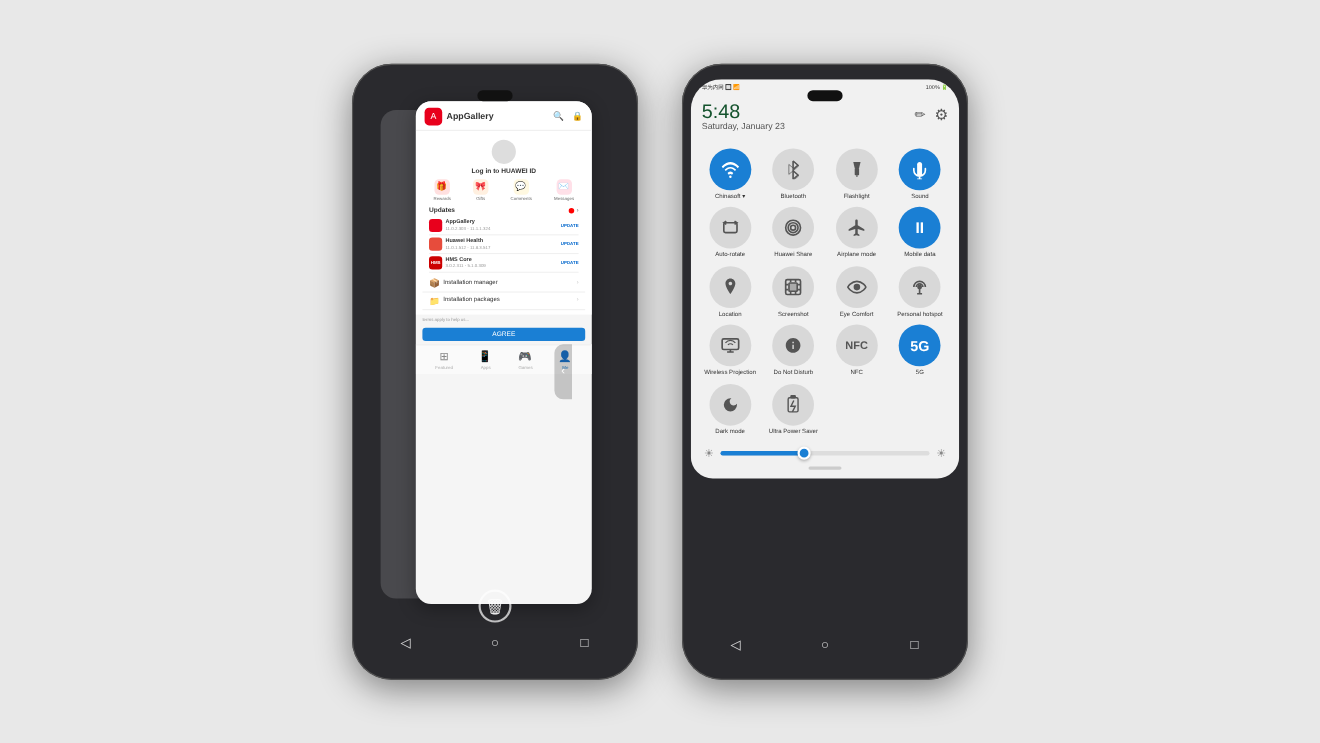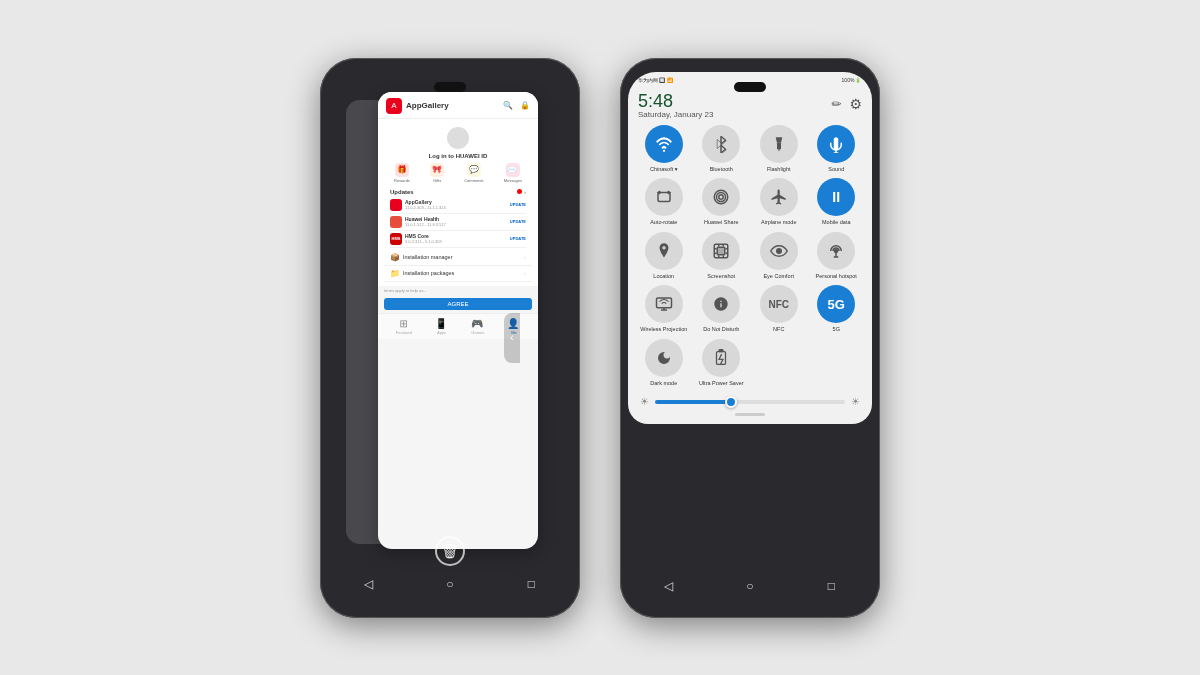--- a/index.html
+++ b/index.html
@@ -260,21 +260,21 @@
     .cc-time {
       font-size: 18px;
       font-weight: 300;
       color: #14532d;
       line-height: 1;
     }
 
     .cc-date {
       font-size: 8px;
       color: #555;
-      margin-bottom: 6px;
+      margin-bottom: 16px;
     }
 
     .cc-edit-icon {
       font-size: 12px;
       color: #555;
       cursor: pointer;
     }
 
     .cc-settings-icon {
       font-size: 14px;

